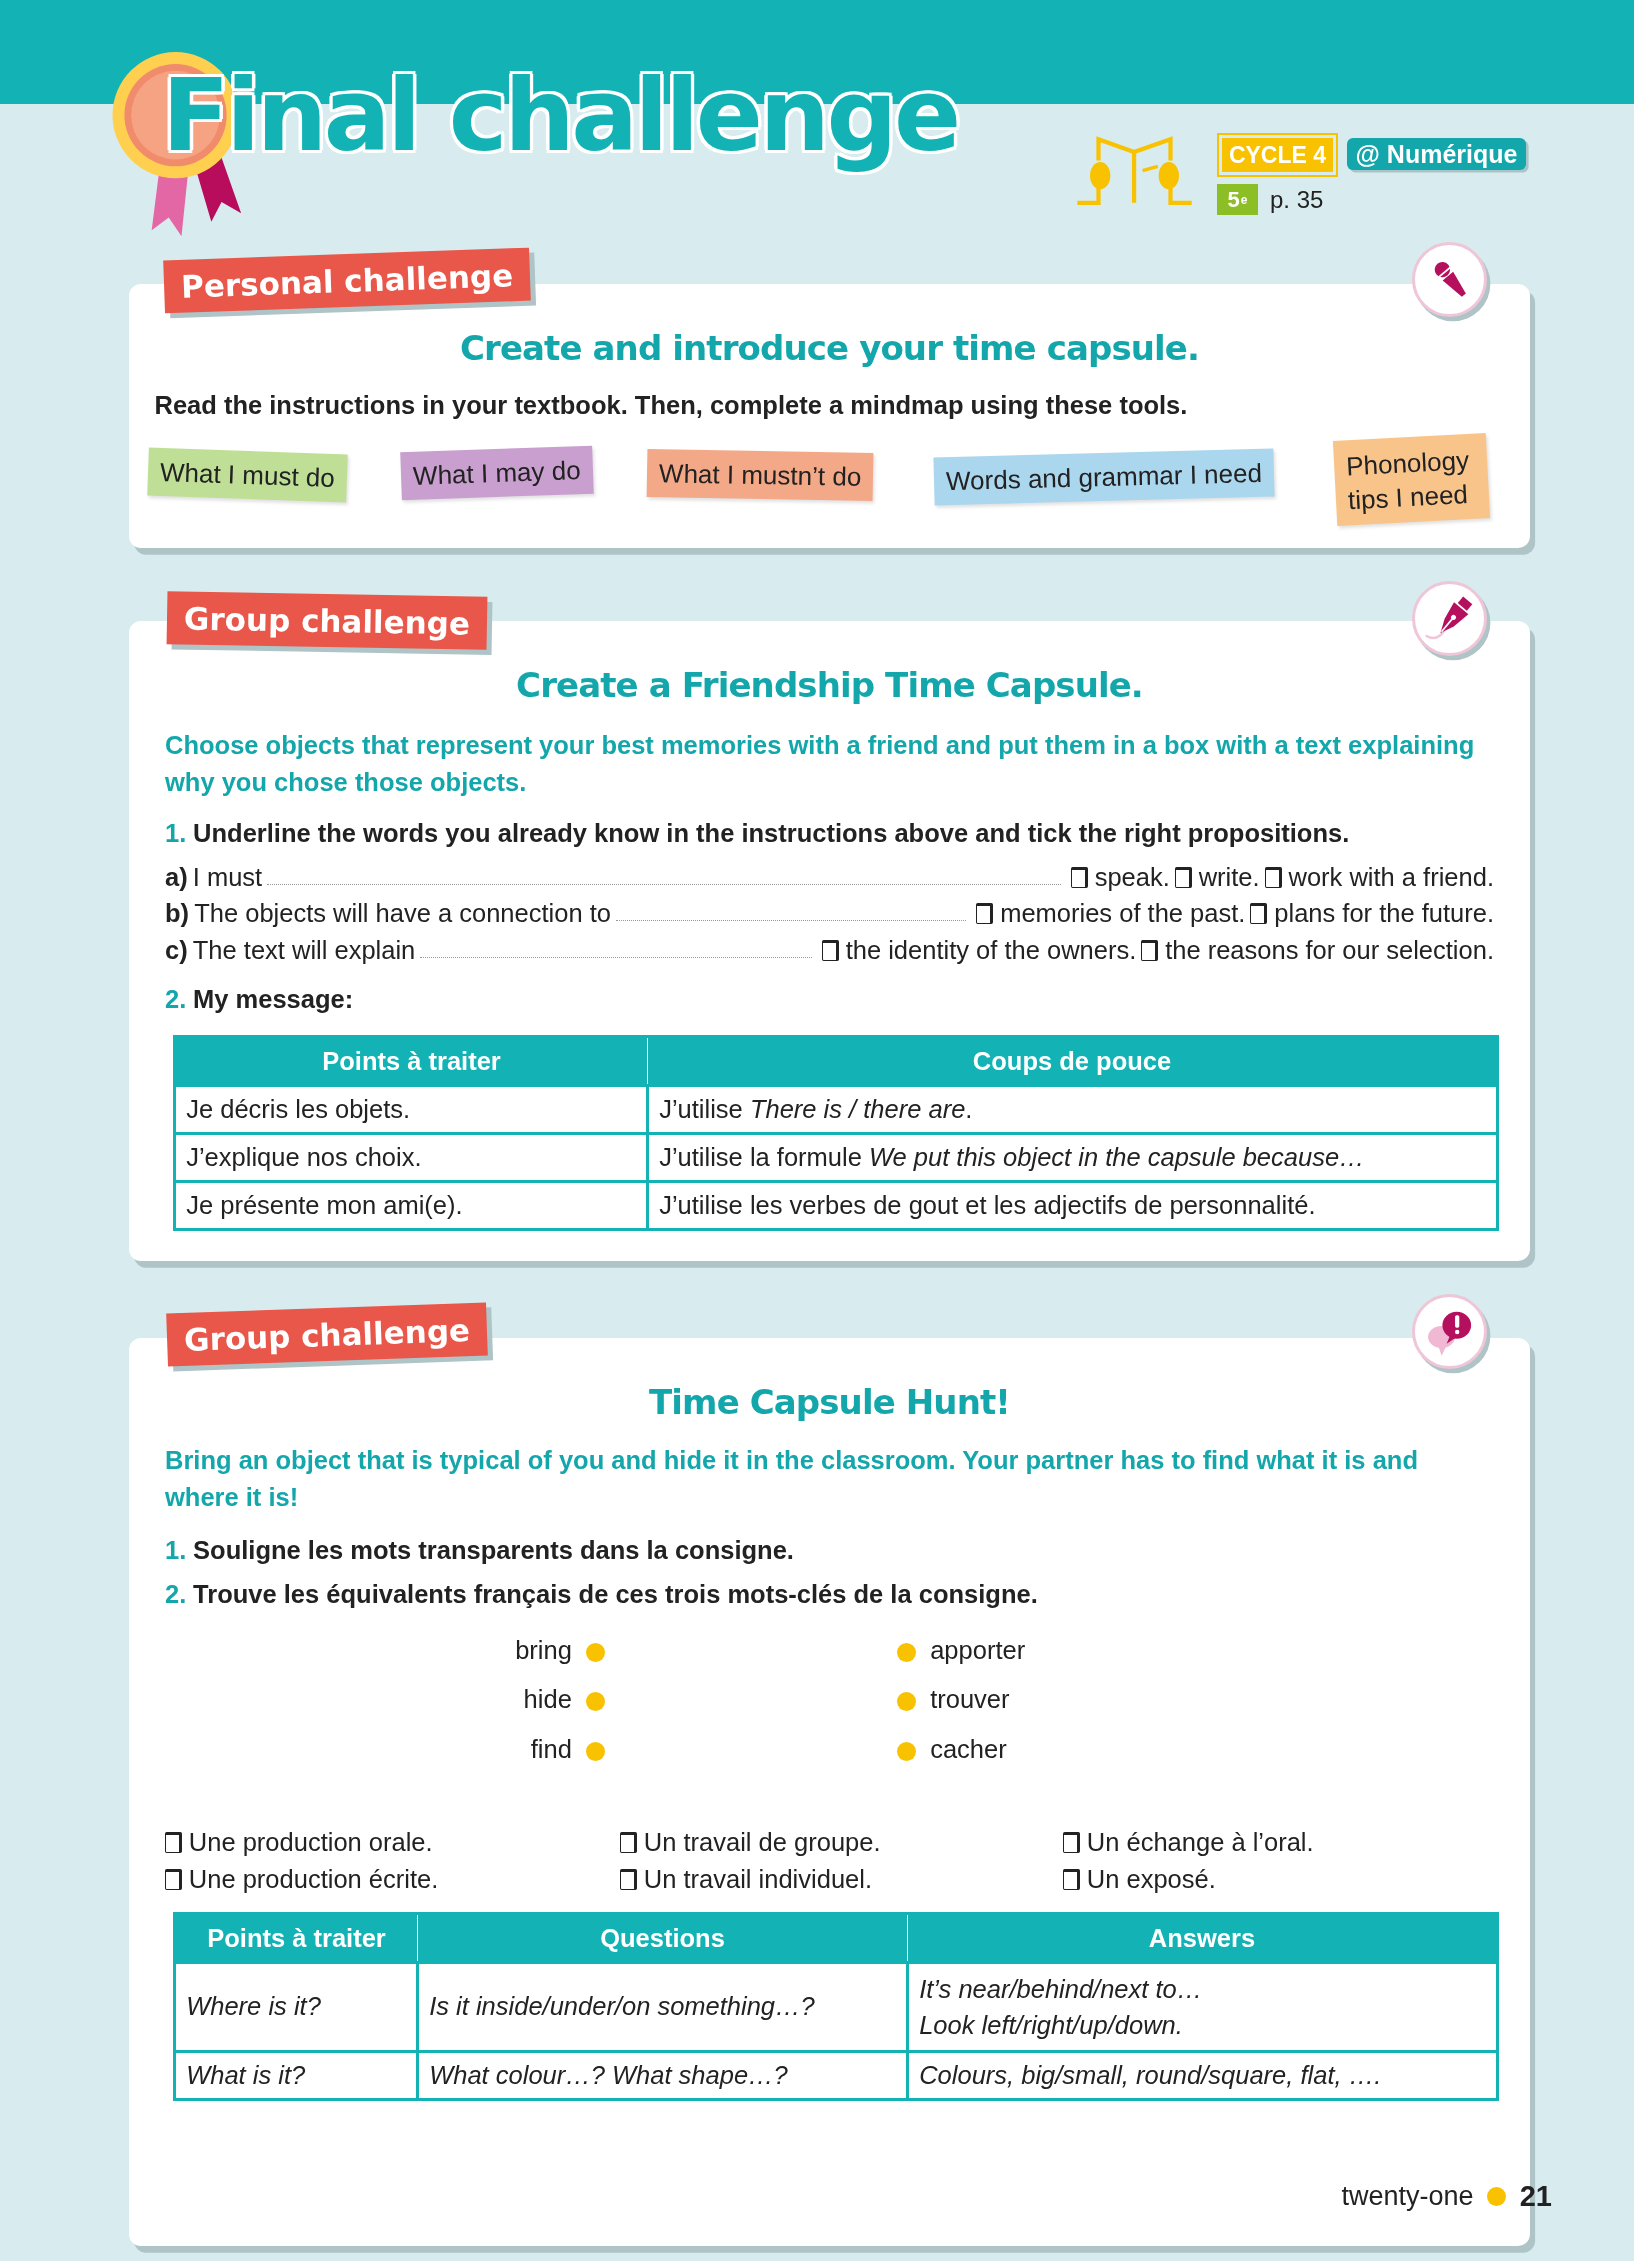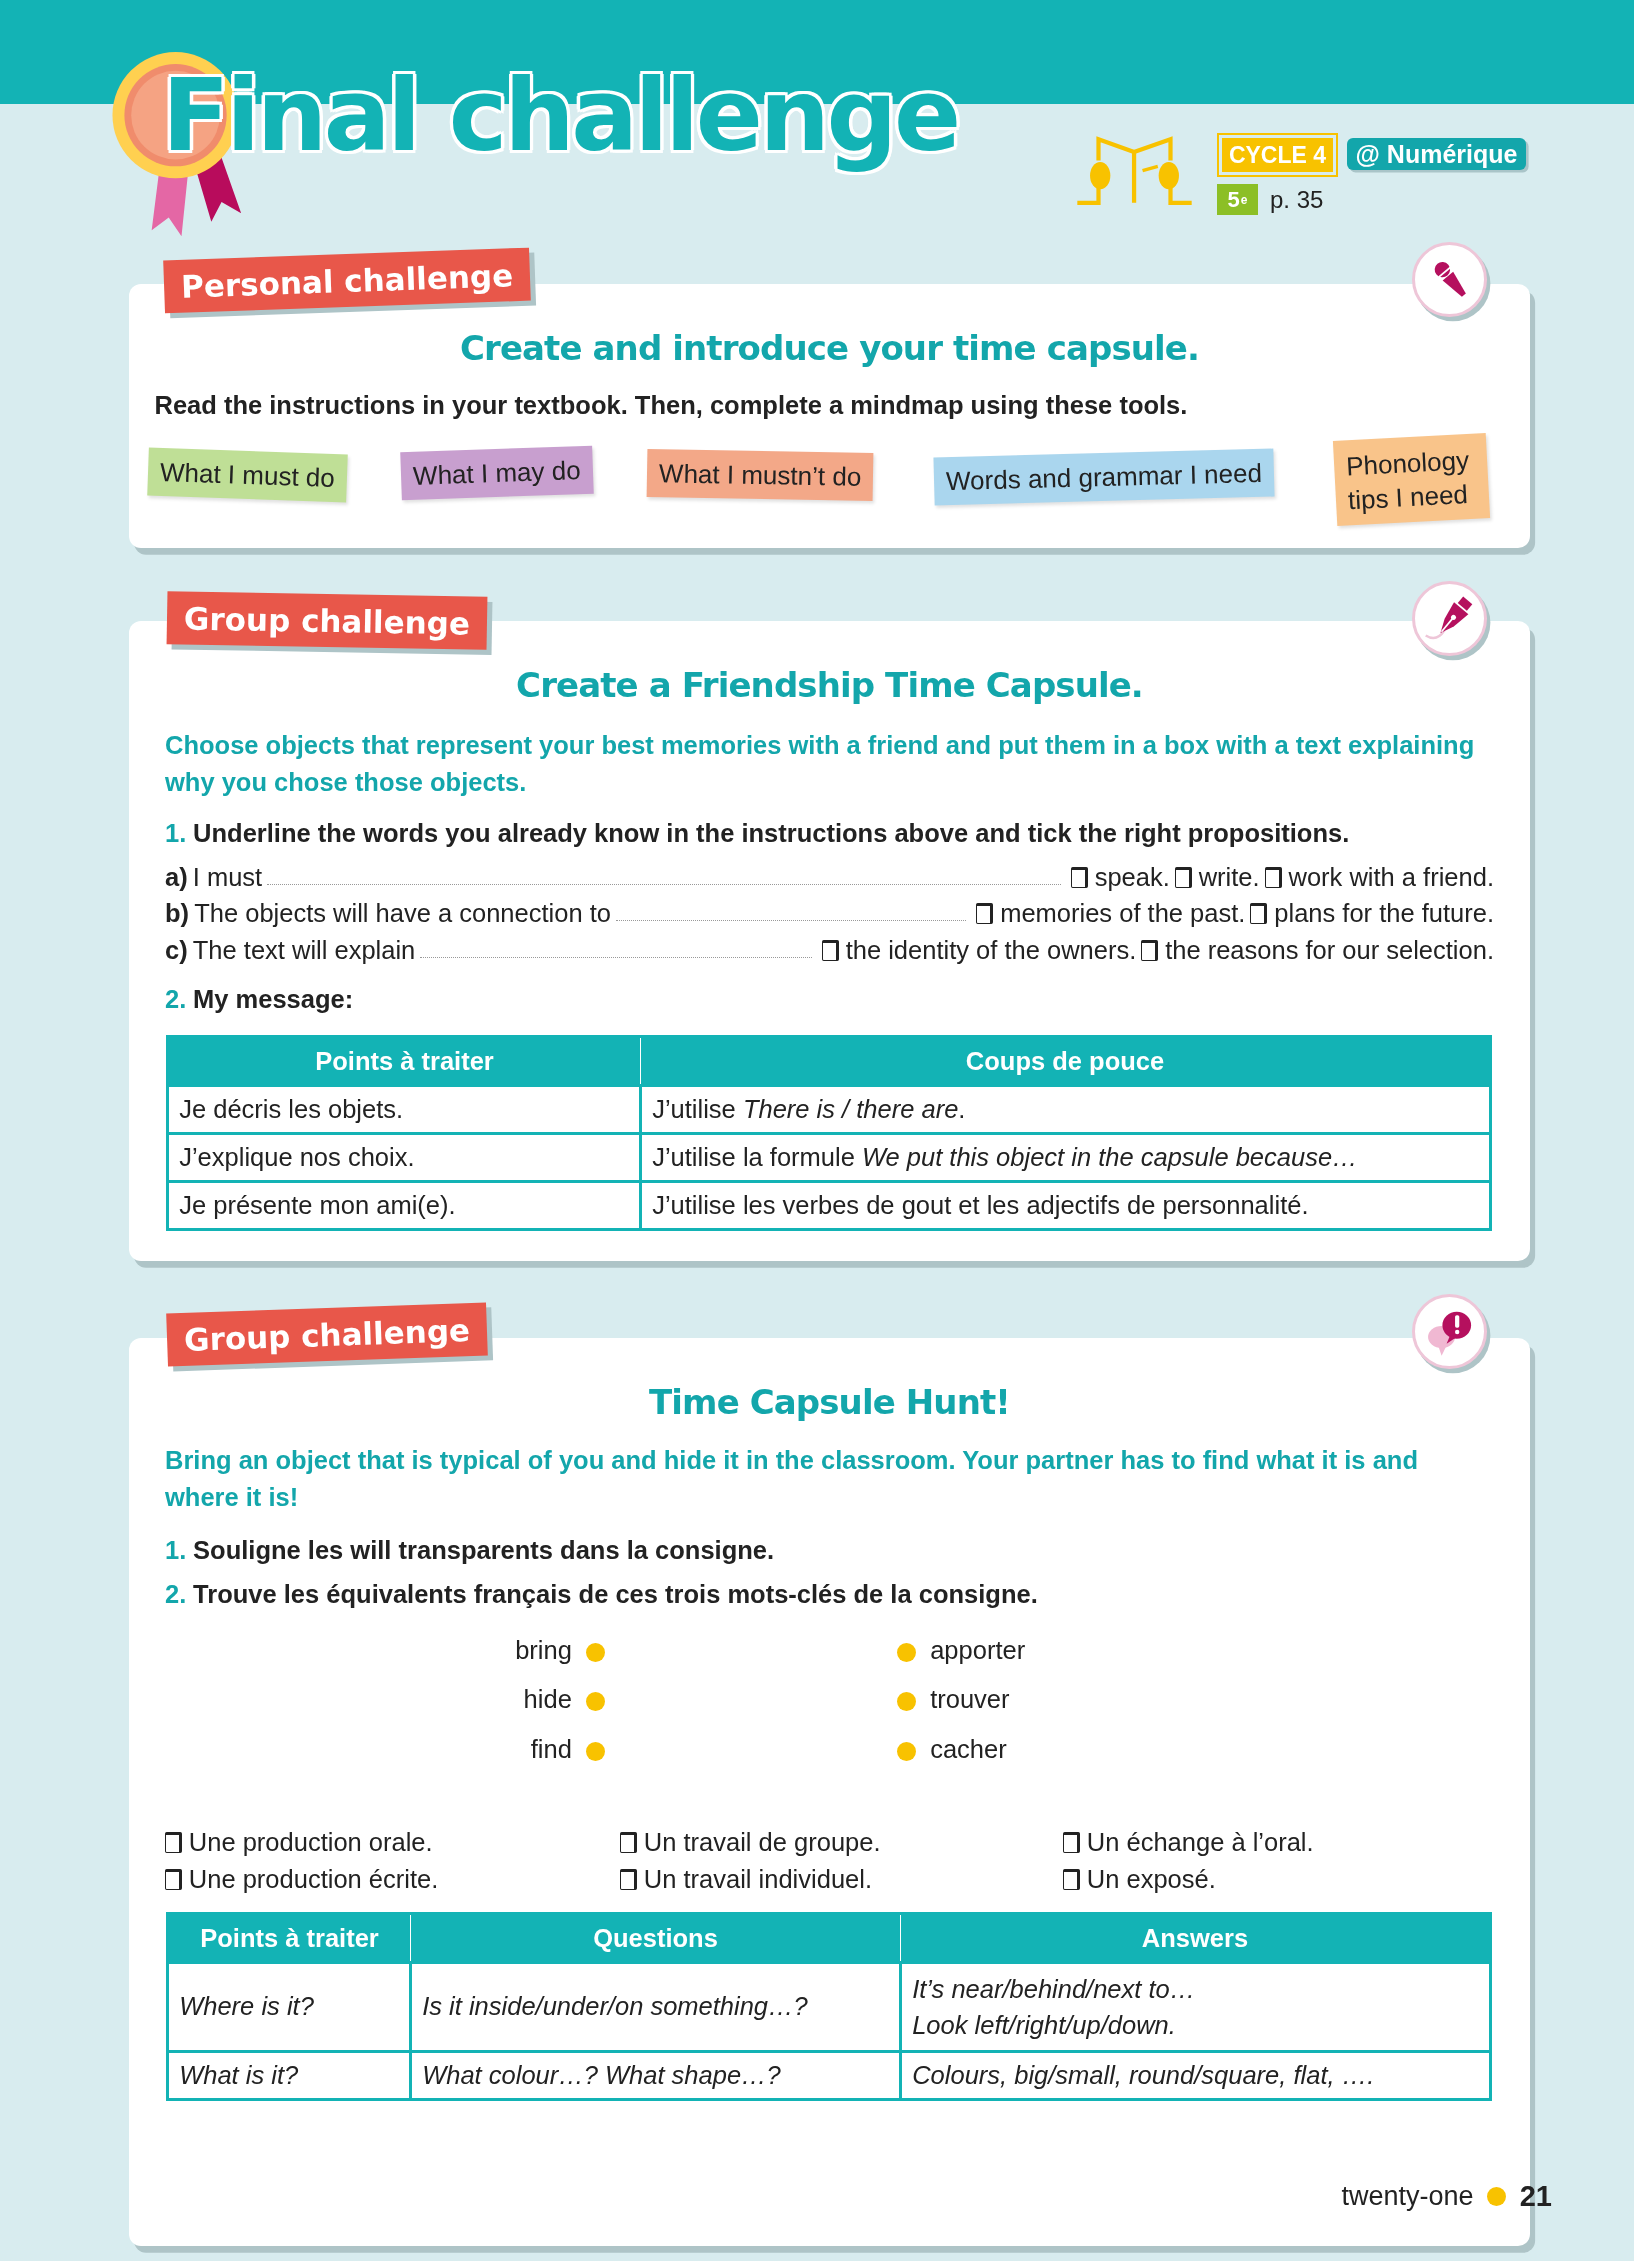--- a/index.html
+++ b/index.html
@@ -78,21 +78,21 @@
   .prop-row .lbl { font-weight: bold; margin-right: 5.1px; }
   .prop-row .dots { flex: 1; border-bottom: 1.7px dotted #999; margin: 0 5.1px; height: 15.3px; align-self: flex-end; margin-bottom: 6.8px; }
   .opt { white-space: nowrap; margin-left: 5.1px; }
   .box { display: inline-block; width: 17px; height: 20.4px; border: 1.7px solid #222; border-right-width: 3.4px; border-top-width: 3.4px; vertical-align: -1.7px; margin-right: 6.8px; border-radius: 1.7px; }
 
   
   table.grid { position: absolute; left: 37px; border-collapse: collapse; font-size: 25.5px; }
   table.grid th { background: #13b3b5; color: #fff; font-weight: bold; height: 49px; text-align: center; border-right: 1.7px solid #fff; }
   table.grid th:last-child { border-right: none; }
   table.grid td { border: 3.4px solid #13b3b5; padding: 6.8px 10.2px; color: #222; }
-  table.grid { border: 3.4px solid #13b3b5; }
+  table.grid { border: 3.4px solid #13b3b5; margin-left: 7px; }
   table.grid td.it, table.grid span.it { font-style: italic; }
 
   
   .match { position: absolute; font-size: 25.5px; color: #222; }
   .dot { display: inline-block; width: 19px; height: 19px; border-radius: 50%; background: #f8c200; vertical-align: middle; }
 
   .checks { position: absolute; left: 36px; font-size: 25.5px; color: #222; }
   .check-item { position: absolute; white-space: nowrap; }
 
   .footer { position: absolute; right: 83px; top: 2180px; font-size: 27px; color: #222; display: flex; align-items: center; gap: 13.6px; }
@@ -222,21 +222,21 @@
       <circle cx="35" cy="28" r="3" fill="#fff"></circle>
     </g>
   </svg>
 </div>
 
 <div class="card card3">
   <div class="card-title" style="top:44px;">Time Capsule Hunt!</div>
   <div class="instruction-teal" style="top:104px;">Bring an object that is typical of you and hide it in the classroom. Your partner has to find what it is and where it is!</div>
 
   <div class="ex-line" style="top:198px;">
-    <span class="ex-num">1.</span><span>Souligne les will transparents dans la consigne.</span>
+    <span class="ex-num">1.</span><span>Souligne les mots transparents dans la consigne.</span>
   </div>
   <div class="ex-line" style="top:242px;">
     <span class="ex-num">2.</span><span>Trouve les équivalents français de ces trois mots-clés de la consigne.</span>
   </div>
 
   <div class="match" style="top:298px; right:925px; text-align:right;"><span>bring</span> &nbsp;<span class="dot"></span></div>
   <div class="match" style="top:347px; right:925px; text-align:right;"><span>hide</span> &nbsp;<span class="dot"></span></div>
   <div class="match" style="top:397px; right:925px; text-align:right;"><span>find</span> &nbsp;<span class="dot"></span></div>
 
   <div class="match" style="top:298px; left:768px;"><span class="dot"></span>&nbsp; <span>apporter</span></div>

